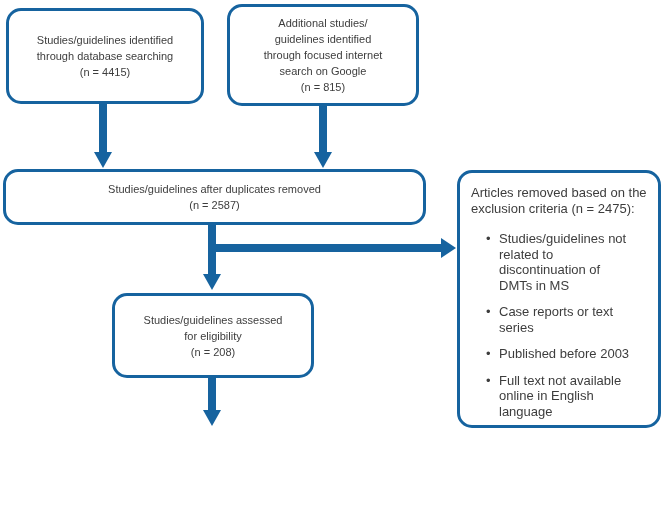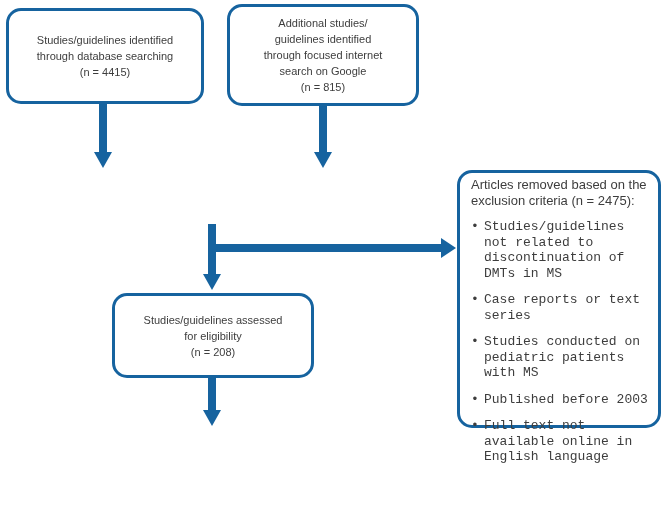--- a/index.html
+++ b/index.html
@@ -41,30 +41,29 @@
   }
   .b1 { left: 6px;   top: 8px;   width: 198px; height: 96px; }
   .b2 { left: 227px; top: 4px;   width: 192px; height: 102px; }
   .b3 { left: 3px;   top: 169px; width: 423px; height: 56px; }
   .b5 { left: 112px; top: 293px; width: 202px; height: 85px; }
   .b6 { left: 113px; top: 427px; width: 203px; height: 87px; }
   .b4 {
     left: 457px; top: 170px; width: 204px; height: 258px;
     display: block;
     text-align: left;
-    padding: 4px 8px 8px 11px;
+    padding: 12px 8px 8px 11px;
     font-size: 13px;
     line-height: 15.5px;
   }
   .excl-heading { white-space: pre-line; }
   .excl-list {
     list-style: none;
-    margin: 0;
+    margin: 15px;
     padding: 0;
-    font-family: Liberation Mono, monospace;
   }
   .excl-list li {
     position: relative;
     padding-left: 13px;
     margin-top: 11px;
   }
   .excl-list li::before {
     content: "\2022";
     position: absolute;
     left: 0;
@@ -105,28 +104,31 @@
   </div>
 
   <div class="box b2">
     <div class="box-text">Additional studies/
 guidelines identified
 through focused internet
 search on Google
 (n = 815)</div>
   </div>
 
+  <div class="box b3">
+    <div class="box-text">Studies/guidelines after duplicates removed
+(n = 2587)</div>
+  </div>
 
   <div class="box b4">
     <div class="excl-heading">Articles removed based on the
 exclusion criteria (n = 2475):</div>
     <ul class="excl-list">
         <li>Studies/guidelines not related to discontinuation of DMTs in MS</li>
         <li>Case reports or text series</li>
-        <li>Studies conducted on pediatric patients with MS</li>
         <li>Published before 2003</li>
         <li>Full text not available online in English language</li>
       </ul>
   </div>
 
   <div class="box b5">
     <div class="box-text">Studies/guidelines assessed
 for eligibility
 (n = 208)</div>
   </div>

